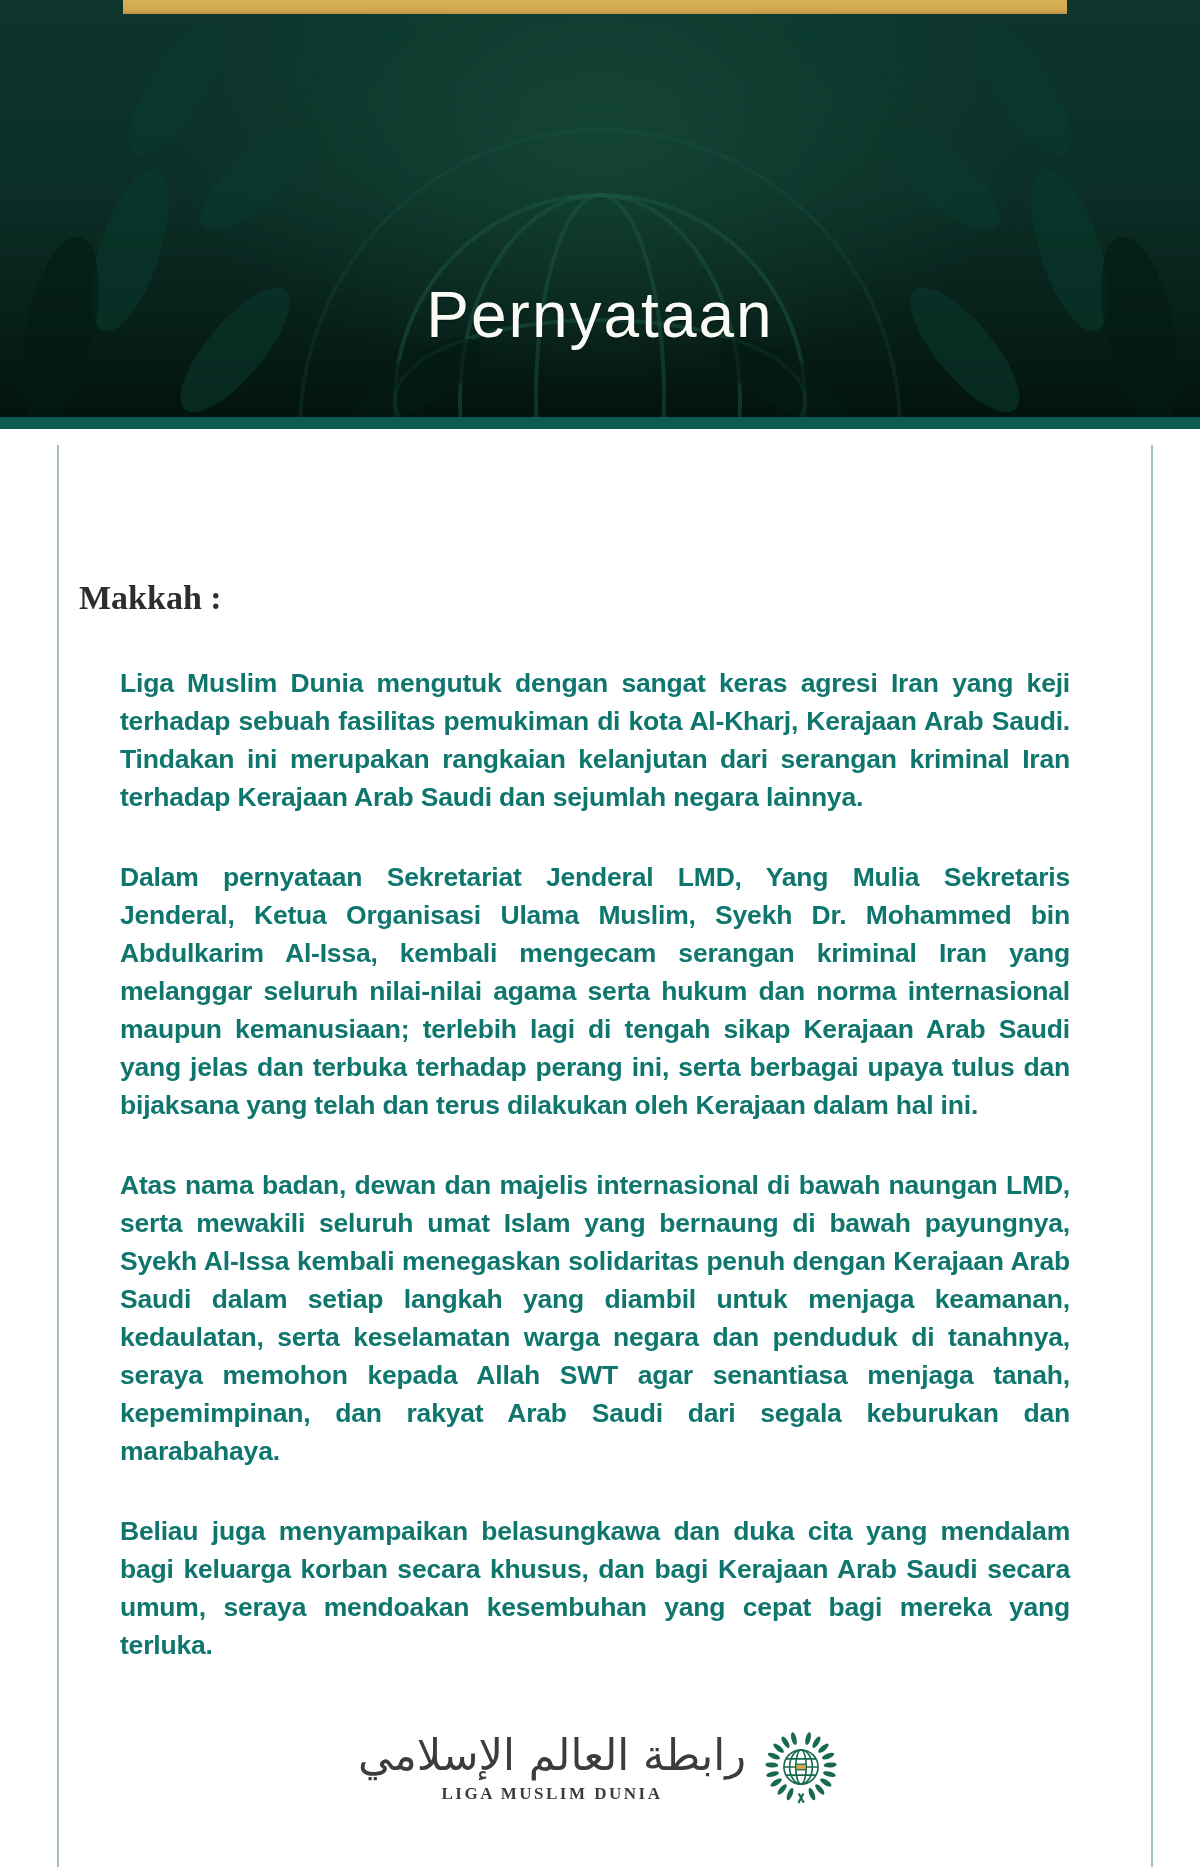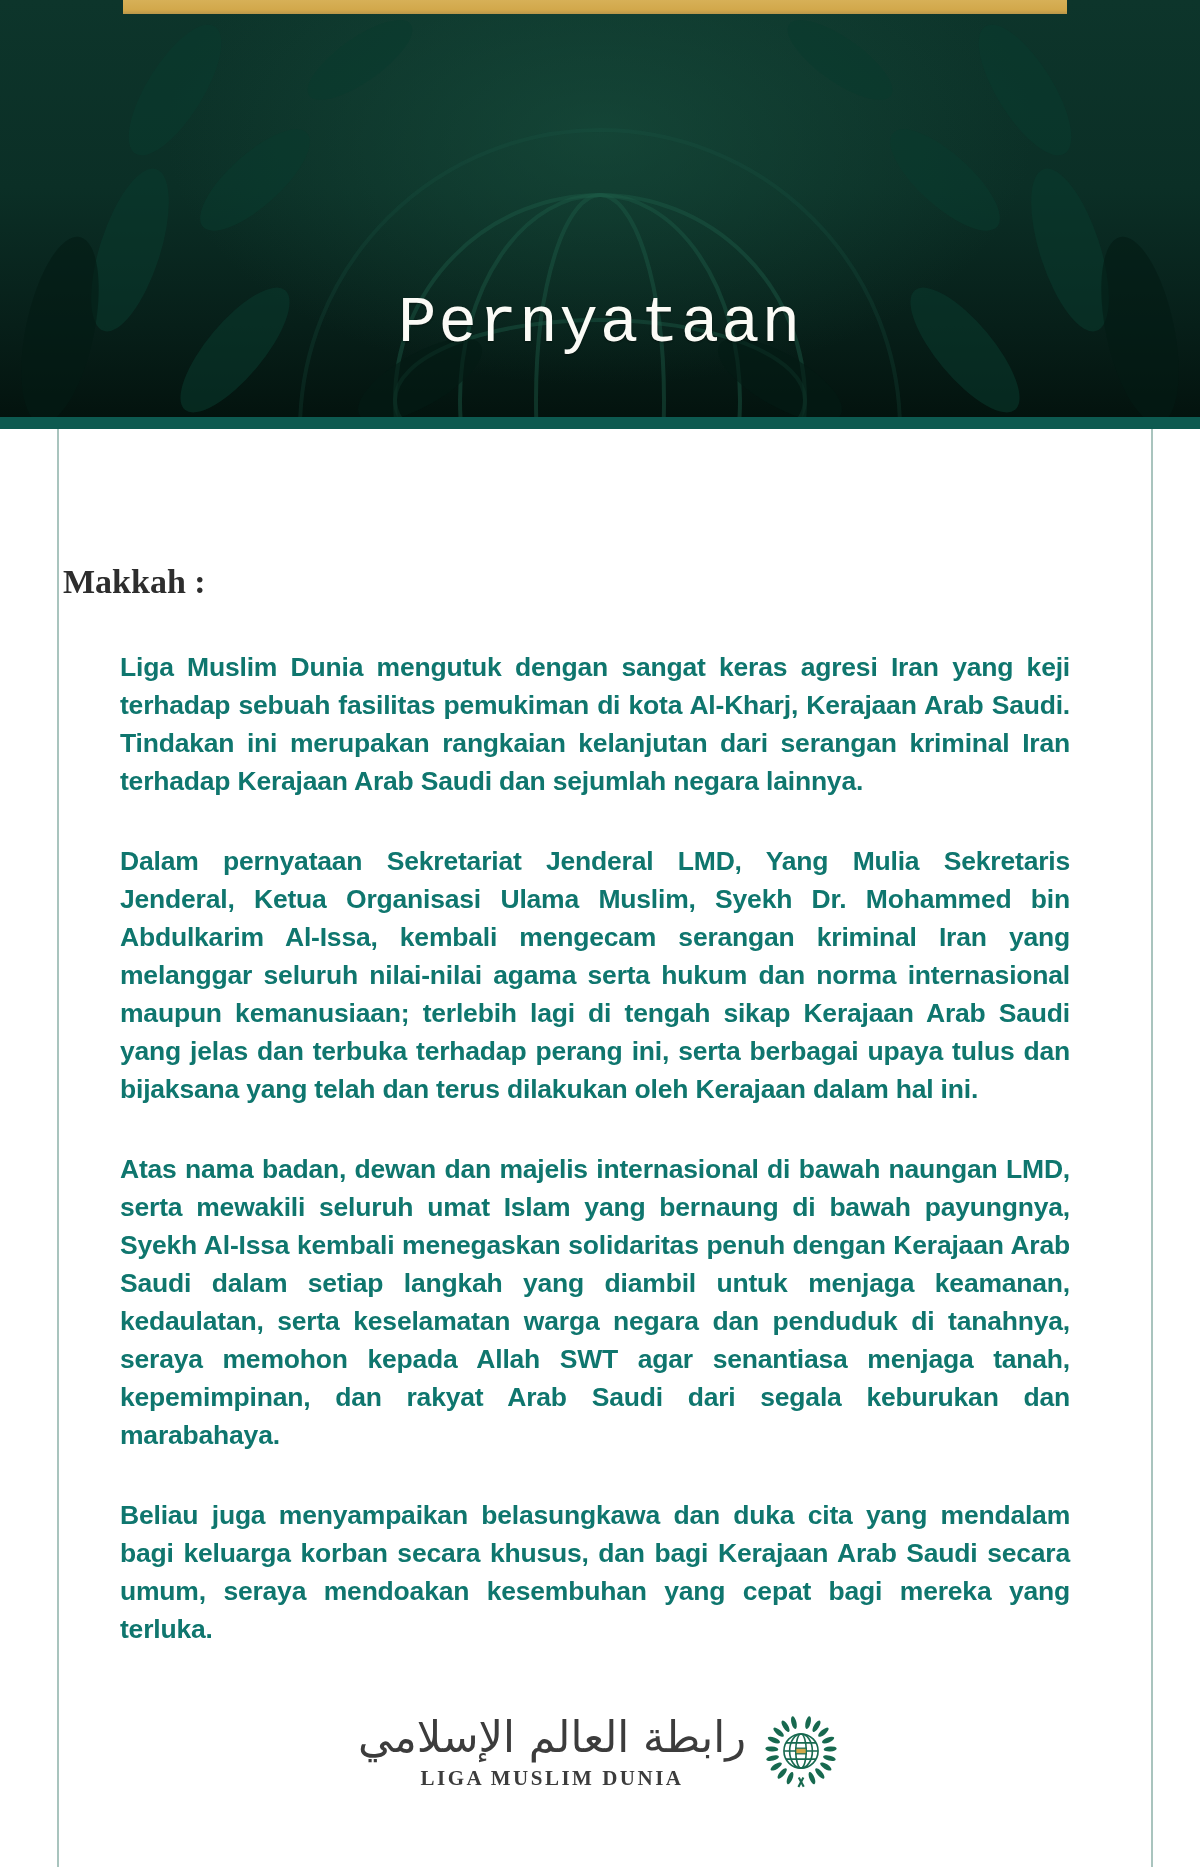--- a/index.html
+++ b/index.html
@@ -22,25 +22,25 @@
   }
   .deco{position:absolute;top:0;left:0;}
   .gold-bar{
     position:absolute;
     left:123px;top:0;
     width:944px;height:14px;
     background:linear-gradient(180deg,#d7b057 0%, #d2a84b 70%, #b9964a 100%);
   }
   .page-title{
     position:absolute;
-    left:0;top:288px;
+    left:0;top:278px;
     width:100%;
     margin:0;
     text-align:center;
-    font-family:Liberation Mono, monospace;
+    font-family:Liberation Sans, sans-serif;
     font-weight:400;
     font-size:64px;
     letter-spacing:2px;
     color:#fbfbf6;
     text-shadow:0 1px 2px rgba(0,0,0,.4);
   }
   .teal-band{
     width:100%;height:12px;
     background:#0d5a50;
   }
@@ -50,21 +50,21 @@
     width:100%;
     height:1438px;
   }
   .rule{
     position:absolute;top:0;bottom:0;width:2px;
     background:#a9c4be;
   }
   .rule-left{left:57px;}
   .rule-right{left:1151px;}
   .dateline{
-    margin:0;
+    margin:16px;
     padding:134px 0 0 63px;
     font-family:"Liberation Serif","DejaVu Serif",serif;
     font-weight:700;
     font-size:34px;
     color:#2d2d2d;
   }
   .doc-par{
     width:950px;
     margin:0 130px 42px 120px;
     font-family:"Liberation Sans",sans-serif;
@@ -90,21 +90,21 @@
     direction:rtl;
     font-family:"DejaVu Sans",sans-serif;
     font-size:43px;
     line-height:1.2;
     color:#3c3c3c;
   }
   .logo-latin{
     margin-top:2px;
     font-family:"Liberation Serif","DejaVu Serif",serif;
     font-weight:700;
-    font-size:21px;
+    font-size:17px;
     letter-spacing:2.5px;
     color:#3c3c3c;
     white-space:nowrap;
   }
 </style>
 </head>
 <body>
 
 <div class="page">
 

